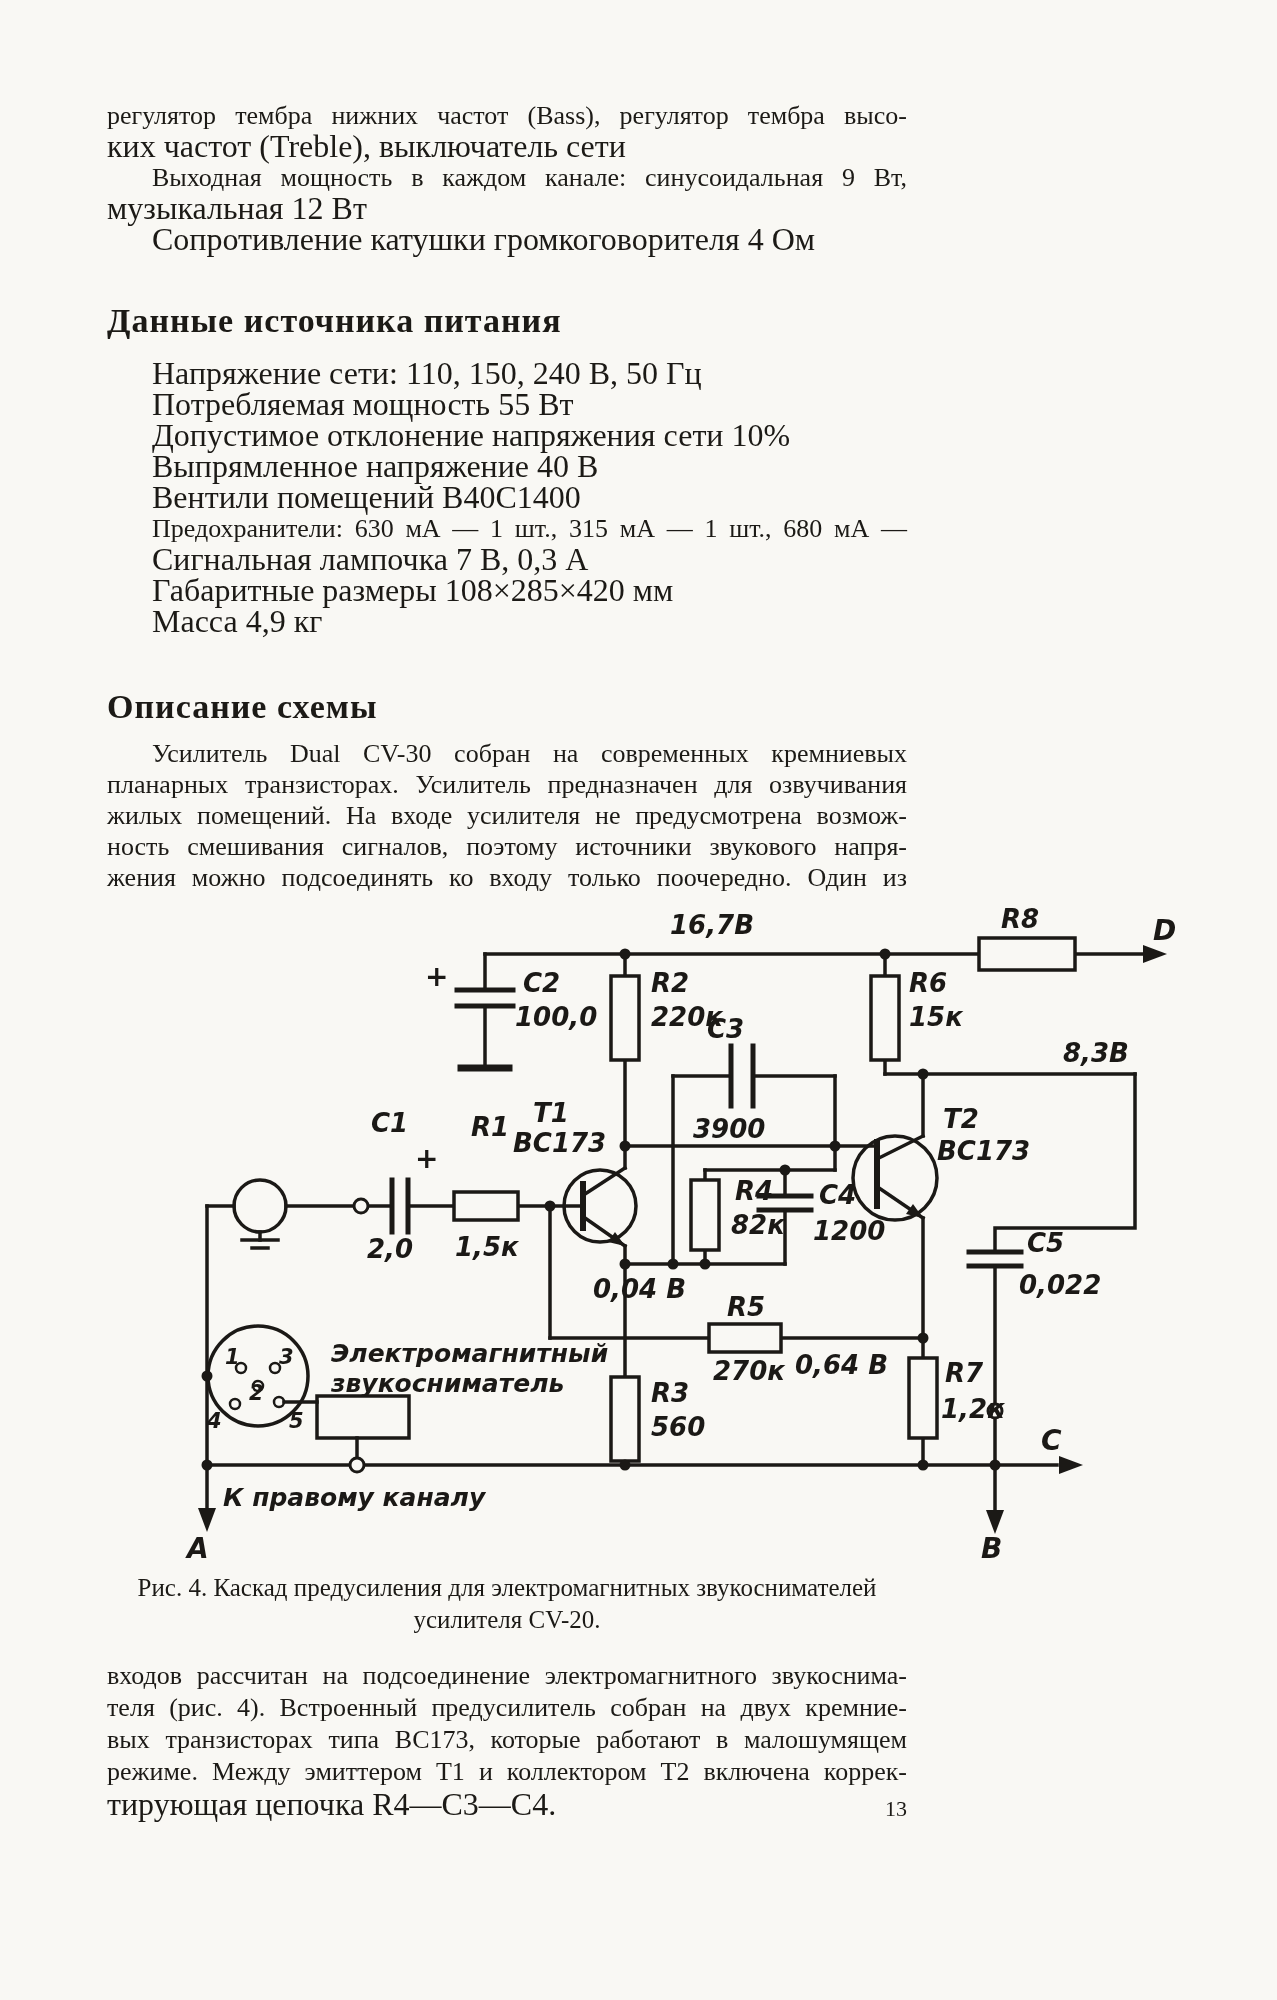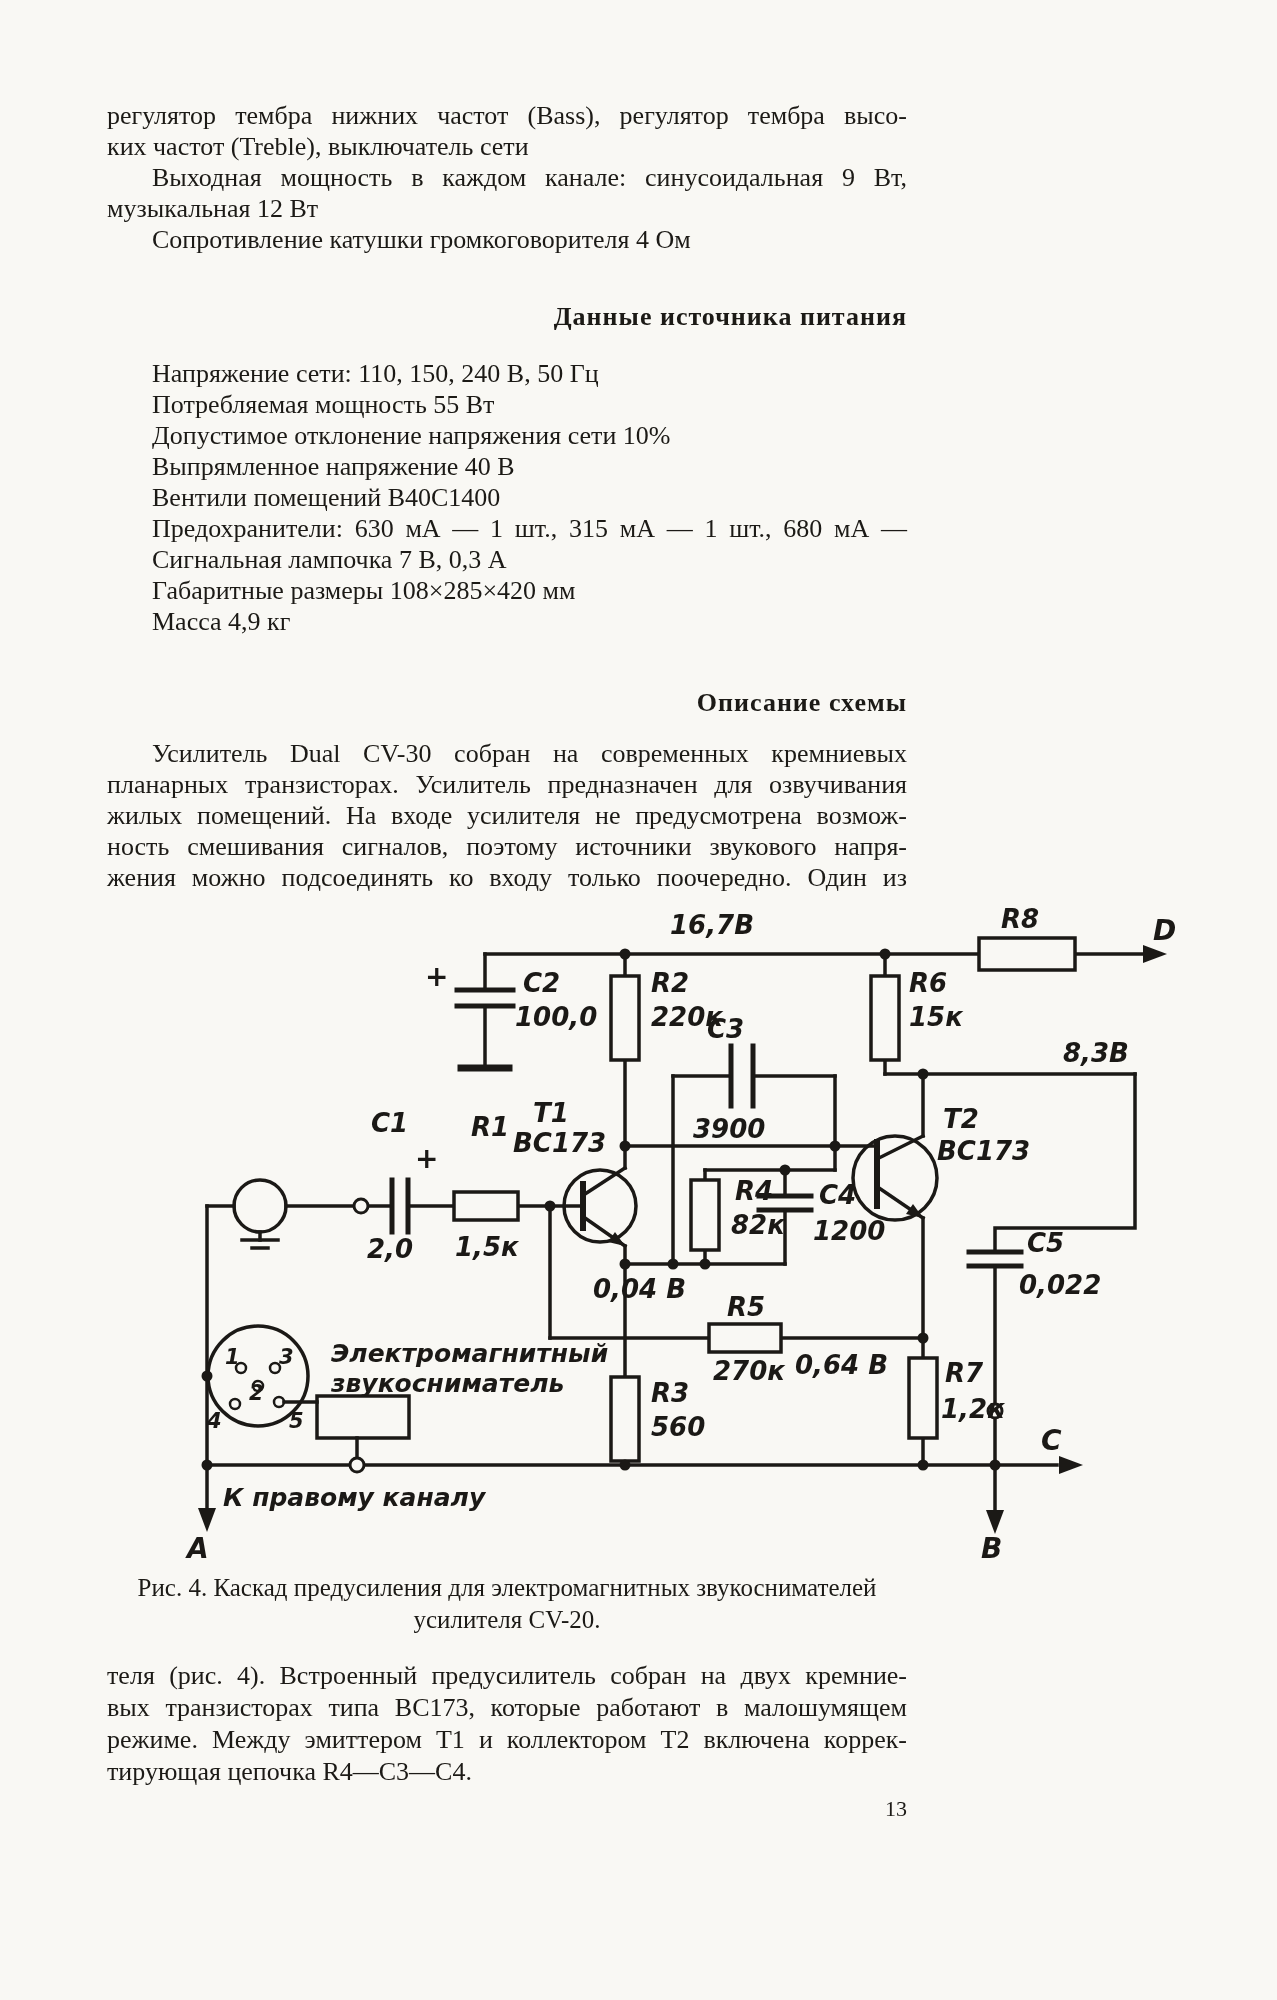--- a/index.html
+++ b/index.html
@@ -3,25 +3,25 @@
 <meta charset="utf-8">
 <style>
   html,body{margin:0;padding:0;}
   body{
     width:1277px;height:2000px;position:relative;
     background:#f9f8f4;
     font-family:"Liberation Serif", serif;
     color:#1c1a16;
   }
   .block{position:absolute;left:107px;width:800px;}
-  .line{font-size:26px;line-height:31px;white-space:nowrap;}
+  .line{font-size:32px;line-height:31px;white-space:nowrap;}
   .jline{font-size:26px;line-height:31px;text-align:justify;text-align-last:justify;}
   .ind{text-indent:45px;}
   .lh32 .line,.lh32 .jline{line-height:32px;}
-  .heading{font-size:26px;font-weight:bold;text-align:right;letter-spacing:1px;}
+  .heading{font-size:34px;font-weight:bold;text-align:left;letter-spacing:1px;}
   .caption{font-size:25px;text-align:center;line-height:32px;}
   .pagenum{font-size:22px;text-align:right;}
   svg text{font-family:"DejaVu Sans", sans-serif;font-style:italic;font-weight:bold;fill:#1b1916;}
   svg .lbl{font-size:26px;}
   svg .big{font-size:28px;}
   svg .pin{font-size:21px;}
   svg .hand{font-size:25px;}
 </style>
 </head>
 <body>
@@ -238,20 +238,21 @@
     <text class="pin" x="194" y="540">5</text>
   </svg>
   </div>
 
   <div class="block caption" style="top:1572px">
     <div>Рис. 4. Каскад предусиления для электромагнитных звукоснимателей</div>
     <div>усилителя CV-20.</div>
   </div>
 
   <div class="block lh32" style="top:1660px">
+    <div class="jline">входов рассчитан на подсоединение электромагнитного звукоснима-</div>
     <div class="jline">теля (рис. 4). Встроенный предусилитель собран на двух кремние-</div>
     <div class="jline">вых транзисторах типа ВС173, которые работают в малошумящем</div>
     <div class="jline">режиме. Между эмиттером Т1 и коллектором Т2 включена коррек-</div>
     <div class="line">тирующая цепочка R4—С3—С4.</div>
   </div>
 
   <div class="block pagenum" style="top:1796px">13</div>
 
 </div>
 

